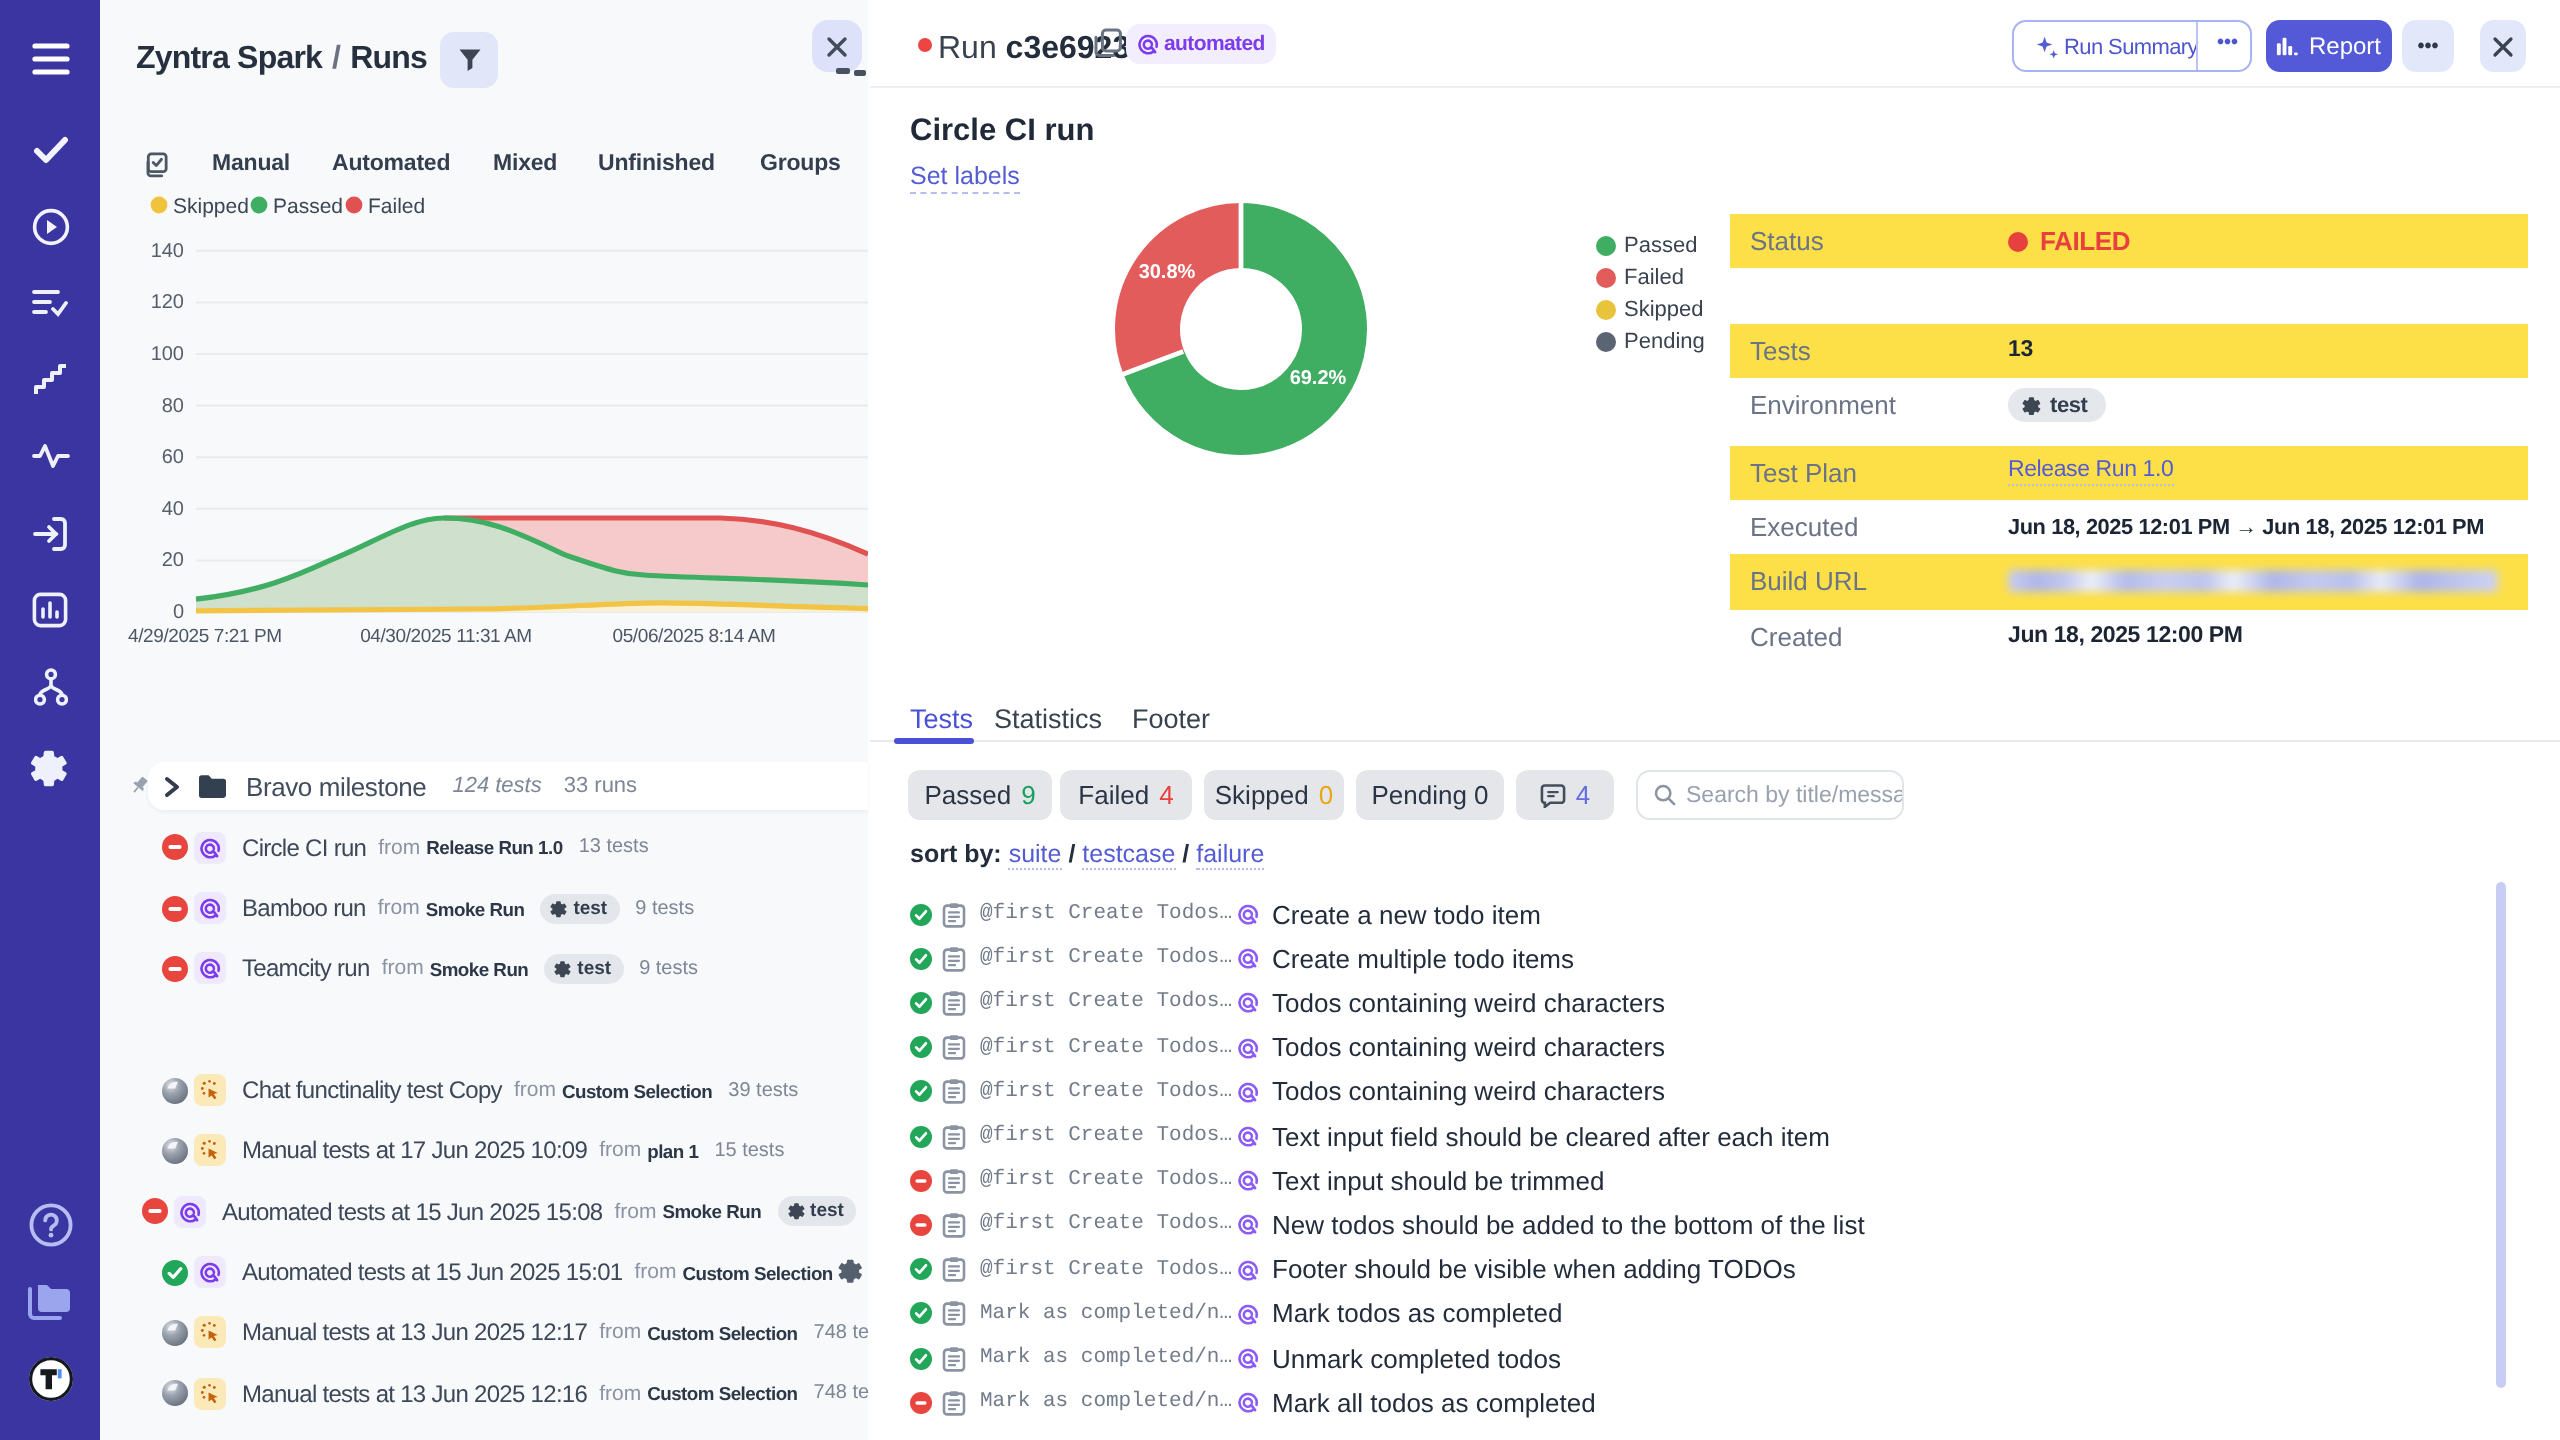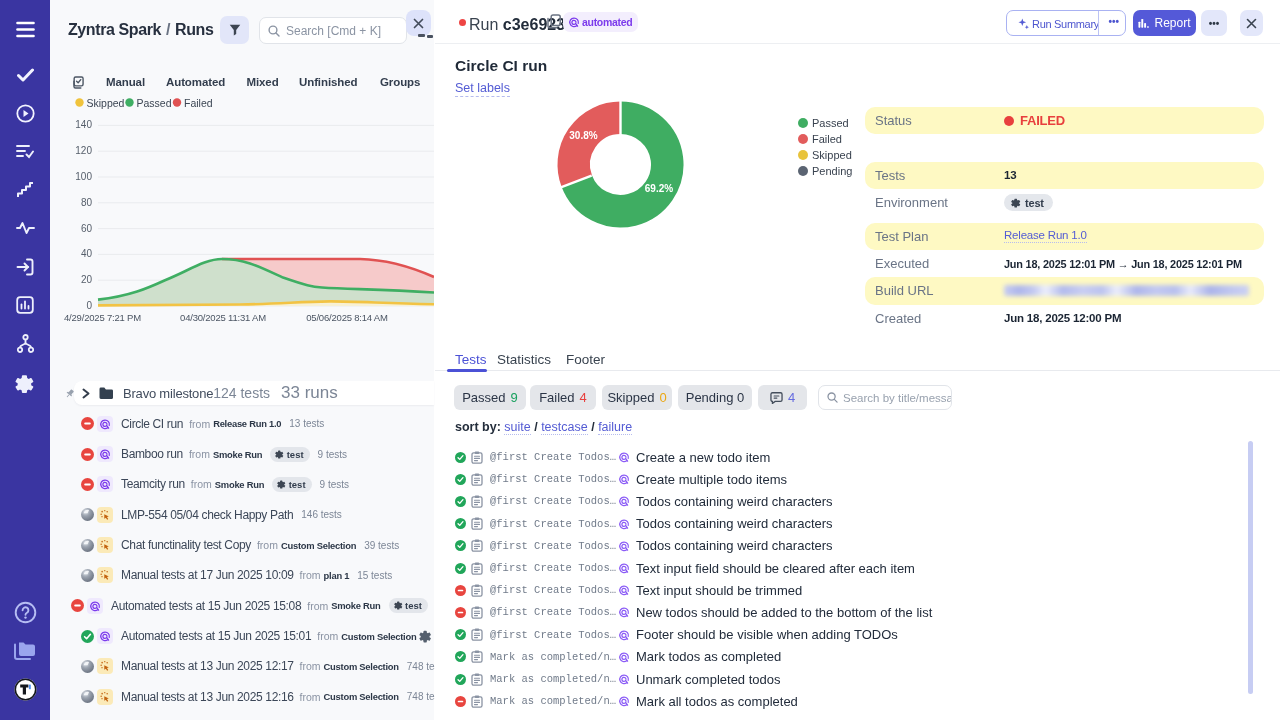--- a/index.html
+++ b/index.html
@@ -24,21 +24,21 @@
   .rr-from { font-size:10.5px; color:#8a93a3; margin-left:6px; }
   .rr-plan { font-size:9.4px; color:#2c3747; font-weight:bold; margin-left:3px; letter-spacing:-0.25px; }
   .rr-count { font-size:10px; color:#7c8696; margin-left:8px; }
   .envpill { display:inline-flex; align-items:center; gap:2.5px; background:#e3e6eb; border-radius:9px; padding:2px 6px 2px 5px; font-size:9.5px; font-weight:bold; color:#323d4d; margin-left:8px; }
   
   #main { position:absolute; left:435px; top:0; width:845px; height:720px; background:#fff; }
   #mainhdr { position:absolute; left:0; top:0; width:845px; height:44px; border-bottom:1px solid #edeff2; background:#fff; }
   .badge-auto { position:absolute; left:128px; top:12px; height:20px; display:inline-flex; align-items:center; gap:2px; background:#f3eefd; border-radius:7px; padding:0 6px 0 5px; color:#7c3bec; font-size:10.5px; font-weight:bold; letter-spacing:-0.3px; }
   .btn { position:absolute; display:flex; align-items:center; justify-content:center; border-radius:7px; font-size:13px; }
   .tbl-row { position:absolute; left:430px; width:399px; height:27.4px; display:flex; align-items:center; }
-  .tbl-row.odd { background:#fef9c3;border-radius:10px; }
+  .tbl-row.odd { background:#fde047; }
   .tbl-label { width:139px; padding-left:10px; font-size:13px; color:#6a7486; flex:none; }
   .tbl-val { font-size:11.5px; font-weight:bold; color:#1b2533; display:flex; align-items:center; white-space:nowrap; letter-spacing:-0.2px; }
   
   .pill { position:absolute; top:385px; height:25px; background:#e4e6ea; border-radius:6px; display:flex; align-items:center; justify-content:center; font-size:13px; color:#2b3546; gap:5px; }
   .trow { position:absolute; left:20px; height:22.2px; display:flex; align-items:center; white-space:nowrap; }
   .trow .suite { font-family:"Liberation Mono",monospace; font-size:10.5px; color:#717b8a; margin-left:7px; width:128px; overflow:hidden; }
   .trow .title { font-size:13px; color:#222c3b; margin-left:6px; }
 </style>
 </head>
 <body>
@@ -142,24 +142,20 @@
       </div>
   </div>
 
   <div id="lp">
     <div class="crumb">Zyntra Spark<span class="sep">/</span>Runs</div>
     <div class="filterbtn">
         <svg width="12" height="12" viewBox="0 0 13 13">
           <path d="M.8.8h11.4L7.8 6.4v4.4L5.2 12.4V6.4z" fill="#3d4552"></path>
         </svg>
       </div>
-    <div class="searchbox"><svg width="12" height="12" viewBox="0 0 12 12">
-          <circle cx="5" cy="5" r="3.9" stroke="#8b94a3" stroke-width="1.4" fill="none"></circle>
-          <line x1="8" y1="8" x2="11" y2="11" stroke="#8b94a3" stroke-width="1.4" stroke-linecap="round"></line>
-        </svg>Search [Cmd + K]</div>
     <div class="lptabs">
       <span style="position:absolute; left:21px; top:6px;"><svg width="13" height="13" viewBox="0 0 14 14">
             <path d="M3.2 5.5v5.8a1.6 1.6 0 0 0 1.6 1.6h5.8" stroke="#4c5664" stroke-width="1.5" fill="none" stroke-linecap="round"></path>
             <rect x="3.4" y="1" width="9.6" height="9.6" rx="1.6" stroke="#4c5664" stroke-width="1.5" fill="none" stroke-linejoin="round"></rect>
             <path d="M6 5.6l1.7 1.7 2.8-3.4" stroke="#4c5664" stroke-width="1.5" fill="none" stroke-linecap="round" stroke-linejoin="round"></path>
           </svg></span>
       <span style="position:absolute; left:56px; top:6px;">Manual</span>
       <span style="position:absolute; left:116px; top:6px;">Automated</span>
       <span style="position:absolute; left:196.5px; top:6px;">Mixed</span>
       <span style="position:absolute; left:249px; top:6px;">Unfinished</span>
@@ -230,22 +226,22 @@
           </g>
         </svg></div>
     <div class="abs" style="left:24px; top:381px; width:360px; height:24px; background:#fff; border-radius:8px 0 0 8px; box-shadow:0 1px 2px rgba(30,40,60,.06); display:flex; align-items:center;">
       <svg width="10" height="11" viewBox="0 0 10 11" style="margin-left:7px">
           <path d="M2.5 1.5l5 4-5 4" stroke="#333d4c" stroke-width="2" fill="none" stroke-linecap="round" stroke-linejoin="round"></path>
         </svg>
       <svg width="15" height="13" viewBox="0 0 15 13" style="margin-left:8px">
           <path d="M0.5 2a1.4 1.4 0 0 1 1.4-1.4h3.4l1.6 1.8h5.7A1.4 1.4 0 0 1 14 3.8v7A1.4 1.4 0 0 1 12.6 12H1.9A1.4 1.4 0 0 1 .5 10.6z" fill="#33404f"></path>
         </svg>
       <span style="margin-left:9px; font-size:13px; color:#414c5d; letter-spacing:-0.2px;">Bravo milestone</span>
-      <span style="font-size:14px; color:#7c8696;">124 tests</span>
-      <span style="margin-left:11px; font-size:17px; color:#7c8696;">33 runs</span>
+      <span style="margin-left:13px; font-size:11px; color:#7c8696;font-style:italic;">124 tests</span>
+      <span style="margin-left:11px; font-size:11px; color:#7c8696;">33 runs</span>
     </div>
     <div class="runrow" style="left:31px; top:408.5px; height:30px; width:353px;">
         <svg width="13" height="13" viewBox="0 0 13 13">
           <circle cx="6.5" cy="6.5" r="6.5" fill="#e8453f"></circle>
           <rect x="3.2" y="5.5" width="6.6" height="2" rx="1" fill="#fff"></rect>
         </svg>
         <span style="width:16px;height:16px;border-radius:4px;background:#efe9fd;display:inline-flex;align-items:center;justify-content:center;margin-left:3px;">
           <svg width="12" height="12" viewBox="0 0 20 20" fill="none" stroke="#7c3bec" stroke-linecap="round">
             <path d="M14.6 16.2 A7.2 7.2 0 1 1 17.1 12.4" stroke-width="2.1"></path>
             <path d="M12.2 13.1 A3.4 3.4 0 1 1 13.3 10.6" stroke-width="2.1"></path>
@@ -289,38 +285,20 @@
             <path d="M12.6 12.3 L15.9 16.8" stroke-width="2.3"></path>
           </svg>
         </span>
         <span class="rr-title">Teamcity run</span>
         <span class="rr-from">from</span>
         <span class="rr-plan">Smoke Run</span>
         <span class="envpill"><svg width="9" height="9" viewBox="0 0 24 24" fill="#3d4653">
             <path d="M12 15.5A3.5 3.5 0 1 1 12 8.5a3.5 3.5 0 0 1 0 7zm7.4-2.1l2.1 1.2a1 1 0 0 1 .4 1.3l-2 3.4a1 1 0 0 1-1.3.4l-2.1-1.2a8 8 0 0 1-1.9 1.1l-.3 2.4a1 1 0 0 1-1 .9h-4a1 1 0 0 1-1-.9l-.3-2.4a8 8 0 0 1-1.9-1.1l-2.1 1.2a1 1 0 0 1-1.3-.4l-2-3.4a1 1 0 0 1 .4-1.3l2.1-1.2a8 8 0 0 1 0-2.2L1.1 9.9a1 1 0 0 1-.4-1.3l2-3.4a1 1 0 0 1 1.3-.4l2.1 1.2a8 8 0 0 1 1.9-1.1l.3-2.4a1 1 0 0 1 1-.9h4a1 1 0 0 1 1 .9l.3 2.4a8 8 0 0 1 1.9 1.1l2.1-1.2a1 1 0 0 1 1.3.4l2 3.4a1 1 0 0 1-.4 1.3l-2.1 1.2a8 8 0 0 1 0 2.2z"></path>
           </svg>test</span>
         <span class="rr-count">9 tests</span>
-      </div>
-    <div class="runrow" style="left:31px; top:499.5px; height:30px; width:353px;">
-        <svg width="13" height="13" viewBox="0 0 13 13">
-          <circle cx="6.5" cy="6.5" r="6.5" fill="url(#gsph)"></circle>
-          <path d="M2.6 5.2 A4.8 4.8 0 0 1 8 1.9 L6.6 5.2 Z" fill="#f3f5f8"></path>
-        </svg>
-        <span style="width:16px;height:16px;border-radius:4px;background:#fbeab8;display:inline-flex;align-items:center;justify-content:center;margin-left:3px;">
-          <svg width="12" height="12" viewBox="0 0 20 20">
-            <path d="M8.8 8.8 L16.4 12.4 L13.2 13.4 L15.4 16.6 L13.6 17.8 L11.4 14.6 L8.8 16.2 Z" fill="#c2620f"></path>
-            <circle cx="5.2" cy="4.4" r="1.3" fill="#c2620f"></circle>
-            <circle cx="9.6" cy="2.8" r="1.1" fill="#c2620f"></circle>
-            <circle cx="13.6" cy="4.6" r="1.2" fill="#c2620f"></circle>
-            <circle cx="3.6" cy="8.8" r="1.2" fill="#c2620f"></circle>
-            <circle cx="5" cy="12.8" r="1.1" fill="#c2620f"></circle>
-          </svg>
-        </span>
-        <span class="rr-title">LMP-554 05/04 check Happy Path</span>
-        <span class="rr-count">146 tests</span>
       </div>
     <div class="runrow" style="left:31px; top:530.0px; height:30px; width:353px;">
         <svg width="13" height="13" viewBox="0 0 13 13">
           <circle cx="6.5" cy="6.5" r="6.5" fill="url(#gsph)"></circle>
           <path d="M2.6 5.2 A4.8 4.8 0 0 1 8 1.9 L6.6 5.2 Z" fill="#f3f5f8"></path>
         </svg>
         <span style="width:16px;height:16px;border-radius:4px;background:#fbeab8;display:inline-flex;align-items:center;justify-content:center;margin-left:3px;">
           <svg width="12" height="12" viewBox="0 0 20 20">
             <path d="M8.8 8.8 L16.4 12.4 L13.2 13.4 L15.4 16.6 L13.6 17.8 L11.4 14.6 L8.8 16.2 Z" fill="#c2620f"></path>
             <circle cx="5.2" cy="4.4" r="1.3" fill="#c2620f"></circle>

